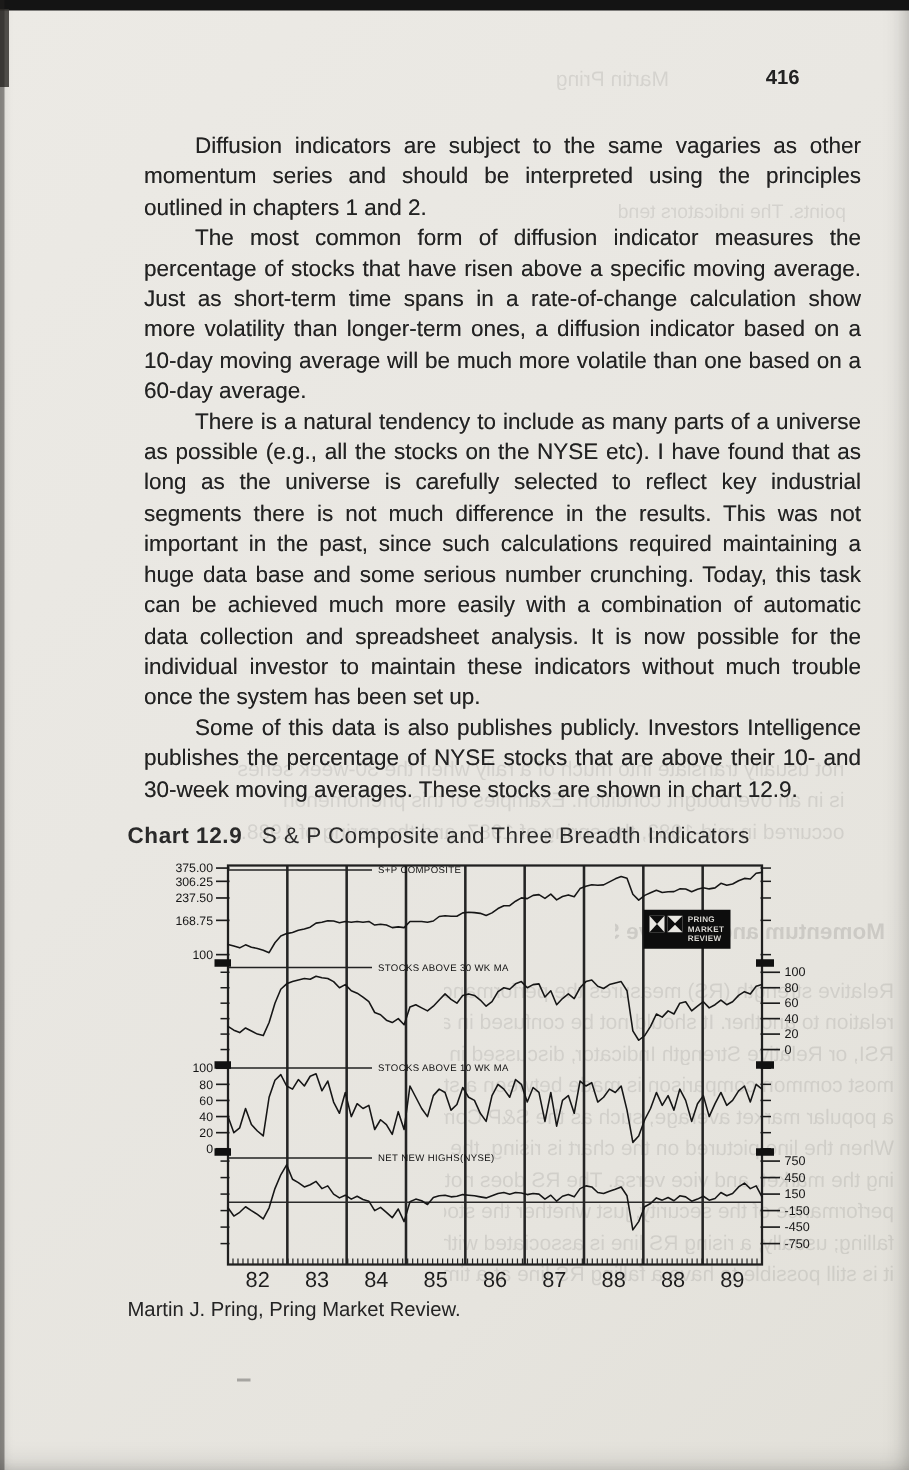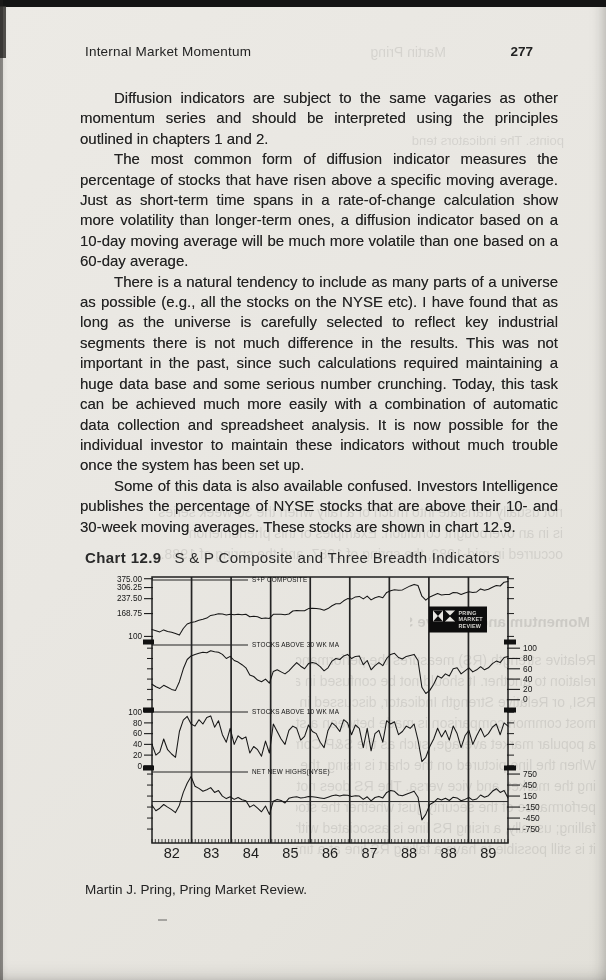--- a/index.html
+++ b/index.html
@@ -12,29 +12,29 @@
   .abs{position:absolute;}
   
   #top-bar{left:0;top:0;width:606px;height:7px;background:#141414;}
   #left-notch{left:0;top:6px;width:6px;height:52px;background:#35332f;opacity:.85;}
   #left-strip{left:0;top:0;width:3px;height:980px;background:rgba(35,33,30,.45);}
   #stray-dash{left:158px;top:919px;width:9px;height:2px;background:rgba(0,0,0,.28);}
   
   #header-title{left:85px;top:44px;font-size:13.5px;letter-spacing:.2px;}
   #page-number{left:430px;top:44px;width:103px;text-align:right;font-size:13.5px;font-weight:bold;}
   
-  #body-text{left:80px;top:88px;width:478px;z-index:2;}
+  #body-text{left:96px;top:88px;width:478px;z-index:2;}
   #body-text p{margin:0;text-align:justify;text-indent:34px;font-size:15px;line-height:20.4px;
     color:#222;text-shadow:0 0 .35px rgba(0,0,0,.45);}
   .it{}
   
   #chart-heading{left:85px;top:549px;font-size:15px;color:#2a2a2a;z-index:2;}
   #chart-heading .ch-label{font-weight:bold;letter-spacing:.4px;margin-top:37px;}
   #chart-heading .ch-title{margin-left:13px;letter-spacing:.3px;}
-  #caption{left:85px;top:865px;font-size:13.5px;color:#242424;z-index:2;margin-top:17px;}
+  #caption{left:85px;top:865px;font-size:13.5px;color:#242424;z-index:2;}
   
   .ghost{position:absolute;transform:scaleX(-1);color:rgba(30,30,30,.10);filter:blur(.4px);
     font-size:14px;line-height:21px;white-space:nowrap;overflow:hidden;z-index:1;}
   .ghost.b{font-weight:bold;color:rgba(30,30,30,.13);font-size:15px;}
   #chart-svg{left:0;top:0;z-index:2;}
 </style>
 </head>
 <body>
 
 <div id="page">
@@ -55,28 +55,27 @@
       <div class="ghost" style="left: 296px; top: 692px; width: 300px;">RSI, or Relative Strength Indicator, discussed in chapter 4. The</div>
       <div class="ghost" style="left: 296px; top: 713px; width: 300px;">most common comparison is made between a stock and a market index, price by</div>
       <div class="ghost" style="left: 296px; top: 734px; width: 300px;">a popular market average, such as the S&amp;P Composite Index.</div>
       <div class="ghost" style="left: 296px; top: 755px; width: 300px;">When the line pictured on the chart is rising, the stock is outperform-</div>
       <div class="ghost" style="left: 296px; top: 776px; width: 300px;">ing the market, and vice versa. The RS does not signal the actual</div>
       <div class="ghost" style="left: 296px; top: 797px; width: 300px;">performance of the security, just whether the stock is rising or</div>
       <div class="ghost" style="left: 296px; top: 818px; width: 300px;">falling; usually, a rising RS line is associated with a rising price, but</div>
       <div class="ghost" style="left: 296px; top: 839px; width: 300px;">it is still possible to have a falling RS line at a time when both the</div>
     </div>
 
-  <div class="abs" id="header-title">Internal Market Momentum</div>
-  <div class="abs" id="page-number">277</div>
+  <div class="abs" id="page-number">416</div>
 
   <div class="abs" id="body-text">
       <p><span>Diffusion indicators are subject to the same vagaries as other momentum series and should be interpreted using the principles outlined in chapters 1 and 2.</span></p>
       <p><span>The most common form of diffusion indicator measures the percentage of stocks that have risen above a specific moving average. Just as short-term time spans in a rate-of-change calculation show more volatility than longer-term ones, a diffusion indicator based on a 10-day moving average will be much more volatile than one based on a 60-day average.</span></p>
       <p><span>There is a natural tendency to include as many parts of a universe as possible (e.g., all the stocks on the NYSE etc). I have found that as long as the universe is carefully selected to reflect key industrial segments there is not much difference in the results. This was not important in the past, since such calculations required maintaining a huge data base and some serious number crunching. Today, this task can be achieved much more easily with a combination of automatic data collection and spreadsheet analysis. It is now possible for the individual investor to maintain these indicators without much trouble once the system has been set up.</span></p>
-      <p><span>Some of this data is also available confused. </span><span class="it">Investors Intelligence</span><span> publishes the percentage of NYSE stocks that are above their 10- and 30-week moving averages. These stocks are shown in chart 12.9.</span></p>
+      <p><span>Some of this data is also publishes publicly. </span><span class="it">Investors Intelligence</span><span> publishes the percentage of NYSE stocks that are above their 10- and 30-week moving averages. These stocks are shown in chart 12.9.</span></p>
     </div>
 
   <div class="abs" id="chart-heading">
     <span class="ch-label">Chart 12.9</span><span class="ch-title">S &amp; P Composite and Three Breadth Indicators</span>
   </div>
 
   <svg class="abs" id="chart-svg" width="606" height="980" viewBox="0 0 606 980">
       <g>
         <line x1="191.55555555555554" y1="577" x2="191.55555555555554" y2="843" stroke="#242424" stroke-width="1.7"></line>
         <line x1="231.11111111111111" y1="577" x2="231.11111111111111" y2="843" stroke="#242424" stroke-width="1.7"></line>

